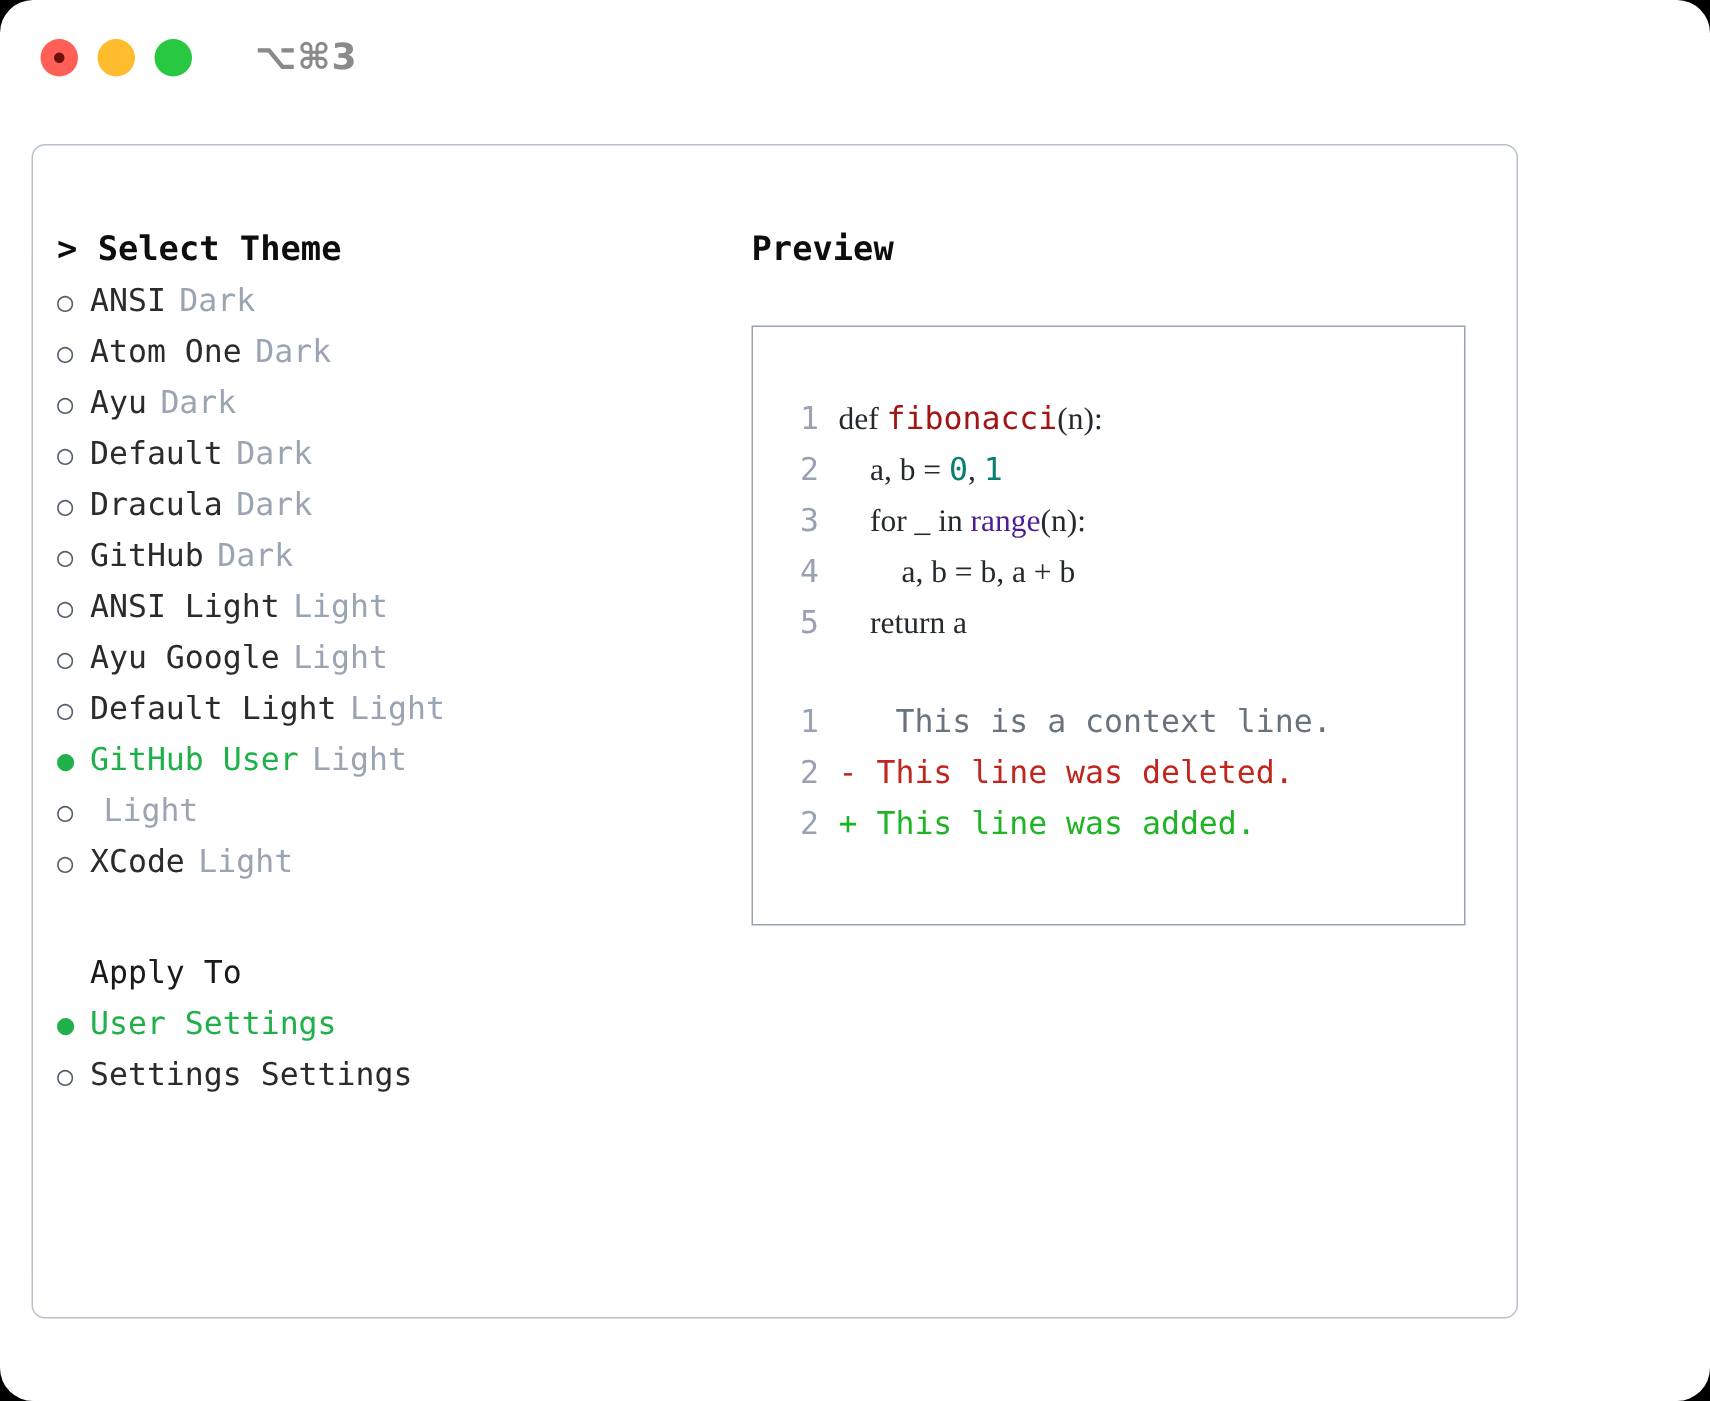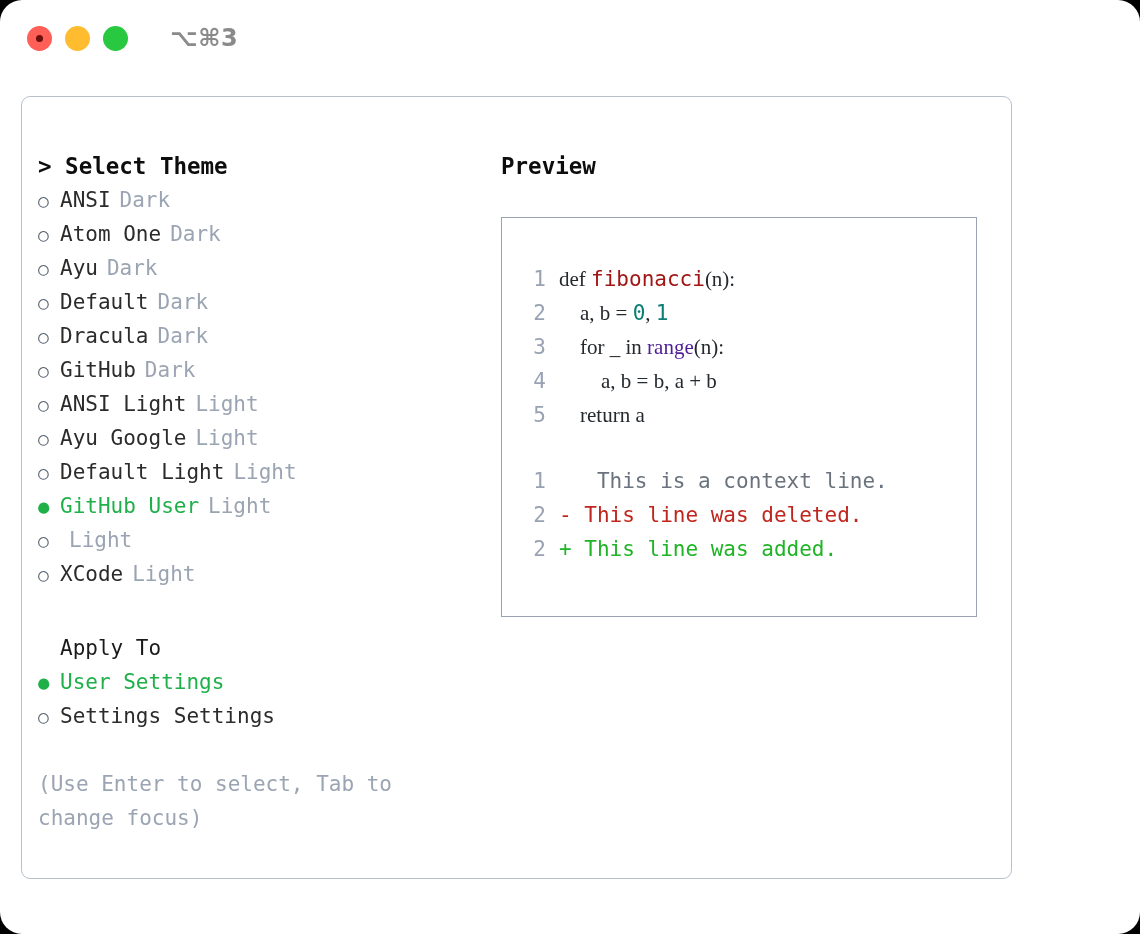--- a/index.html
+++ b/index.html
@@ -225,21 +225,20 @@
         <div class="opt-row header-row">
           <span class="bullet blank">○</span>
           <span class="opt-label">Apply To</span>
         </div>
         <div id="apply-list">
             <div class="opt-row selected"><span class="bullet sel">●</span><span class="opt-label">User Settings</span></div>
             <div class="opt-row"><span class="bullet">○</span><span class="opt-label">Settings Settings</span></div>
           </div>
       </div>
 
-      <div id="help-text">(Use Enter to select, Tab to change focus)</div>
     </div>
 
     <div id="right-col">
       <div class="section-header">Preview</div>
 
       <div id="preview-box">
         <div class="code-area">
           <div id="code-block">
               <div class="code-line"><span class="ln">1</span><span class="code-text"><span class="tok-plain">def </span><span class="tok-fn">fibonacci</span><span class="tok-plain">(n):</span></span></div>
               <div class="code-line"><span class="ln">2</span><span class="code-text"><span class="tok-plain">    a, b = </span><span class="tok-num">0</span><span class="tok-plain">, </span><span class="tok-num">1</span></span></div>

